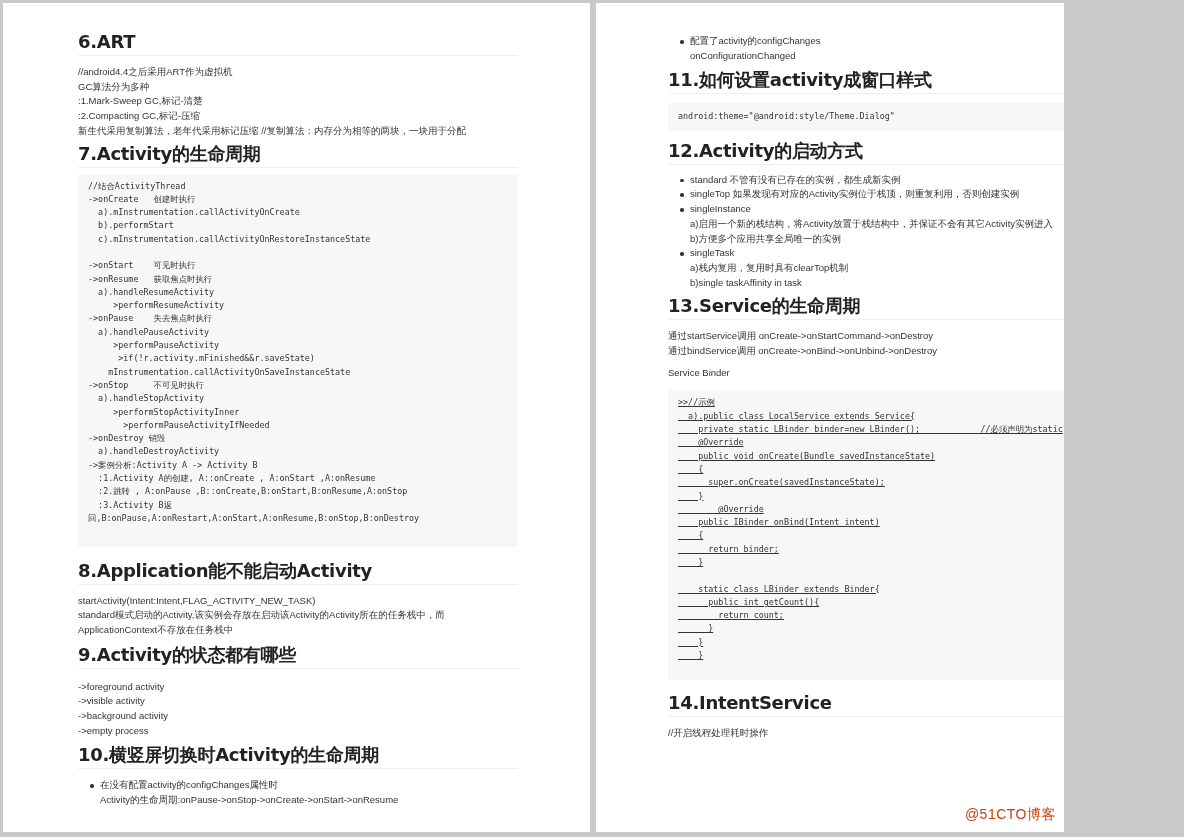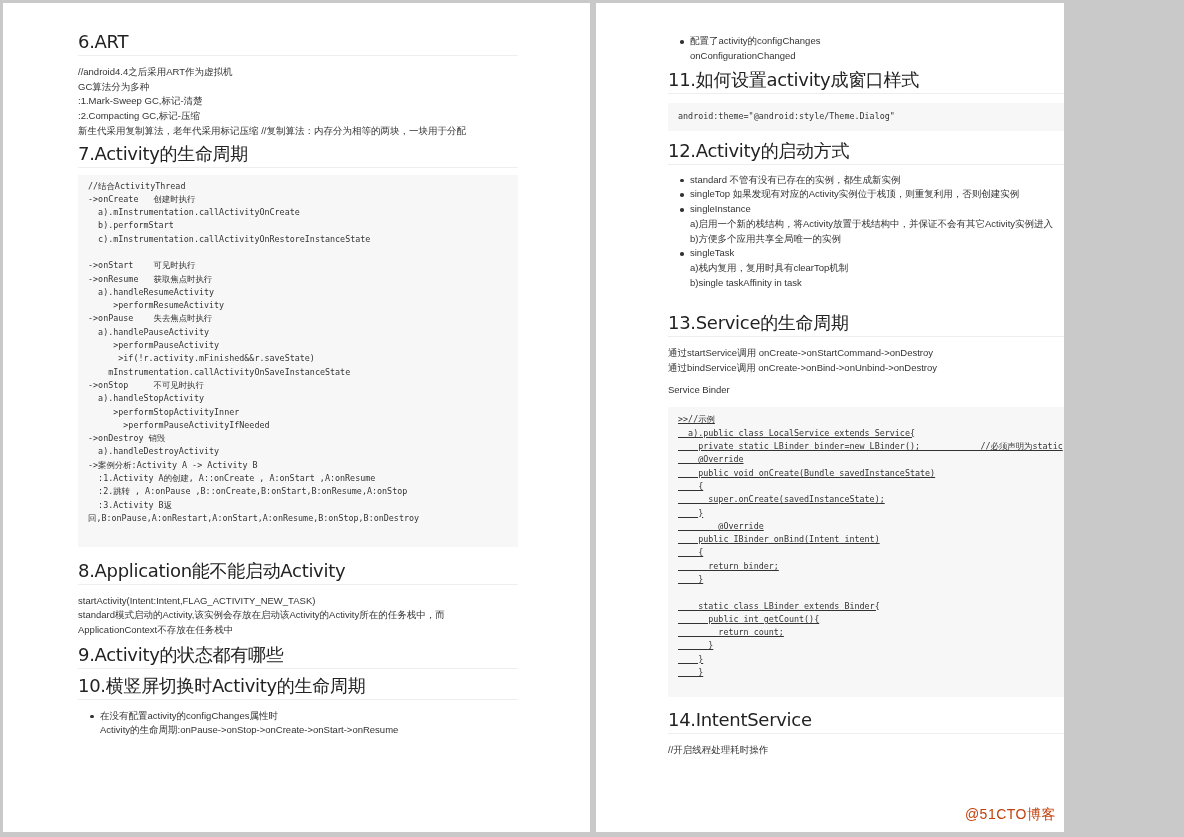--- a/index.html
+++ b/index.html
@@ -14,21 +14,21 @@
       position: absolute; top: 3px; background: #ffffff;
       height: 829px; box-sizing: border-box; overflow: hidden;
     }
     #page-left { left: 3px; width: 587px; }
     #page-right { left: 596px; width: 468px; }
     .col { position: absolute; }
     #page-left .col { left: 75px; width: 440px; top: 28px; }
     #page-right .col { left: 72px; width: 440px; top: 31px; }
 
     h2 {
-      margin: 0; font-weight: normal; color: #222;
+      margin: 0; font-weight: bold; color: #222;
       font-size: 18px; line-height: 22px;
       padding-bottom: 2px; border-bottom: 1px solid #eeeeee;
       font-family: "DejaVu Sans", sans-serif;
       letter-spacing: -0.3px;
     }
     .p { font-size: 9.5px; line-height: 14.7px; color: #333; margin: 0; white-space: pre; }
     .code {
       background: #f7f7f7; font-family: "DejaVu Sans Mono", monospace;
       font-size: 8.4px; line-height: 13.3px; color: #333; white-space: pre;
       margin: 0; box-sizing: border-box;
@@ -95,20 +95,26 @@
       <h2>8.Application能不能启动Activity</h2>
       <div style="margin-top:9px">
         <p class="p">startActivity(Intent:Intent,FLAG_ACTIVITY_NEW_TASK)</p>
         <p class="p">standard模式启动的Activity,该实例会存放在启动该Activity的Activity所在的任务栈中，而</p>
         <p class="p">ApplicationContext不存放在任务栈中</p>
       </div>
     </section>
 
     <section style="margin-top:6px">
       <h2>9.Activity的状态都有哪些</h2>
+      <div style="margin-top:11px">
+        <p class="p">-&gt;foreground activity</p>
+        <p class="p">-&gt;visible activity</p>
+        <p class="p">-&gt;background activity</p>
+        <p class="p">-&gt;empty process</p>
+      </div>
     </section>
 
     <section style="margin-top:6px">
       <h2>10.横竖屏切换时Activity的生命周期</h2>
       <ul style="margin-top:9px">
         <li>在没有配置activity的configChanges属性时
 Activity的生命周期:onPause-&gt;onStop-&gt;onCreate-&gt;onStart-&gt;onResume</li>
       </ul>
     </section>
   </div>
@@ -134,21 +140,21 @@
         <li>singleTop 如果发现有对应的Activity实例位于栈顶，则重复利用，否则创建实例</li>
         <li>singleInstance
 a)启用一个新的栈结构，将Activity放置于栈结构中，并保证不会有其它Activity实例进入
 b)方便多个应用共享全局唯一的实例</li>
         <li>singleTask
 a)栈内复用，复用时具有clearTop机制
 b)single taskAffinity in task</li>
       </ul>
     </section>
 
-    <section style="margin-top:22px">
+    <section style="margin-top:5px">
       <h2>13.Service的生命周期</h2>
       <div style="margin-top:9px">
         <p class="p">通过startService调用 onCreate-&gt;onStartCommand-&gt;onDestroy</p>
         <p class="p">通过bindService调用 onCreate-&gt;onBind-&gt;onUnbind-&gt;onDestroy</p>
       </div>
       <p class="p" style="margin-top:7px">Service Binder</p>
       <pre class="code" style="margin-top:10px; padding:6px 10px 14px 10px; height:290px;text-decoration:underline;"><span>&gt;&gt;//示例</span>
 <span>  a).public class LocalService extends Service{</span>
 <span>    private static LBinder binder=new LBinder();            //必须声明为static</span>
 <span>    @Override</span>

